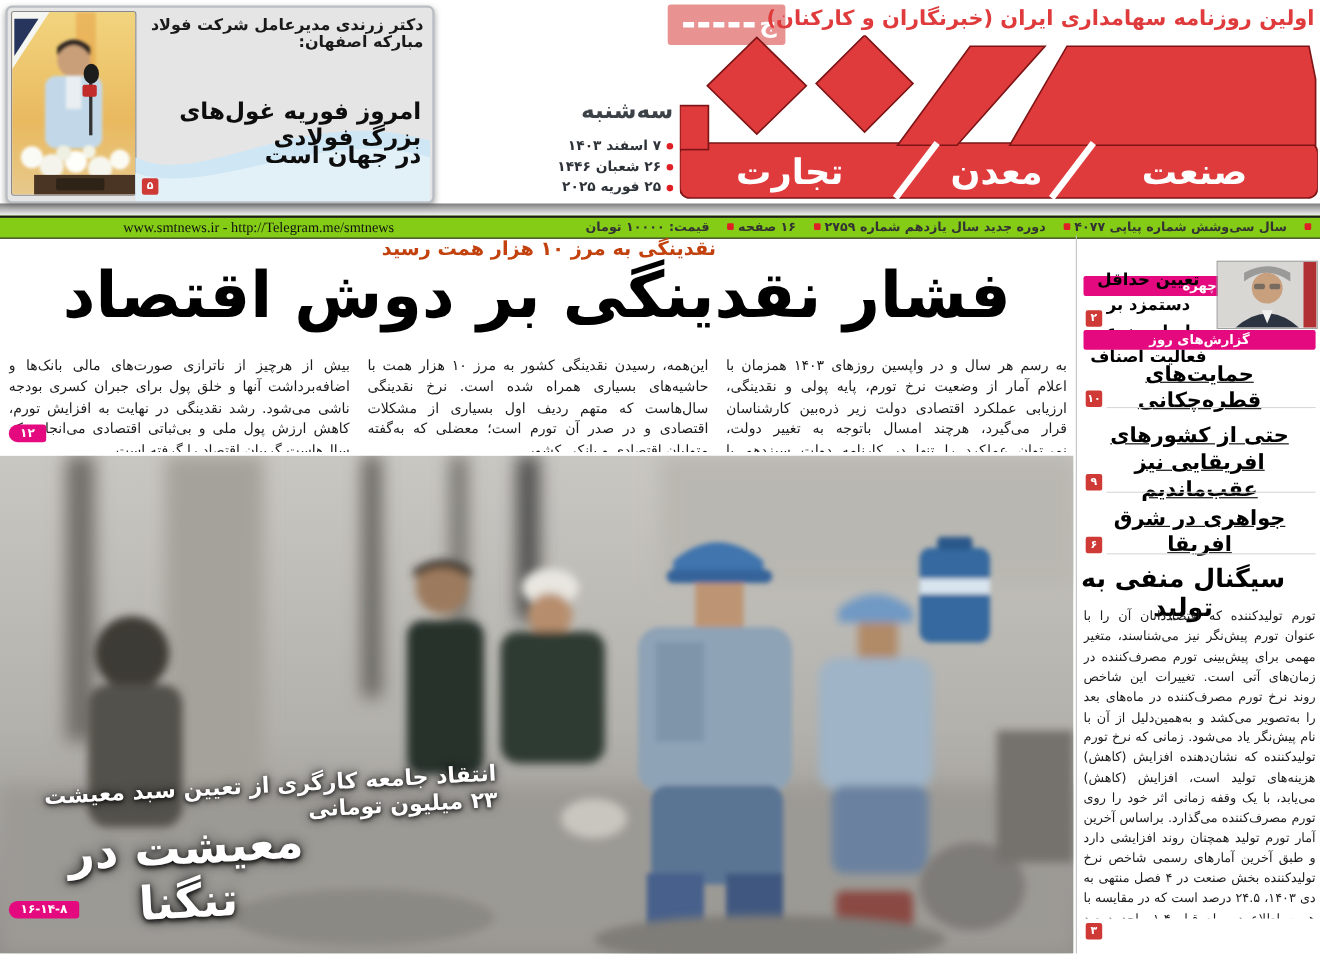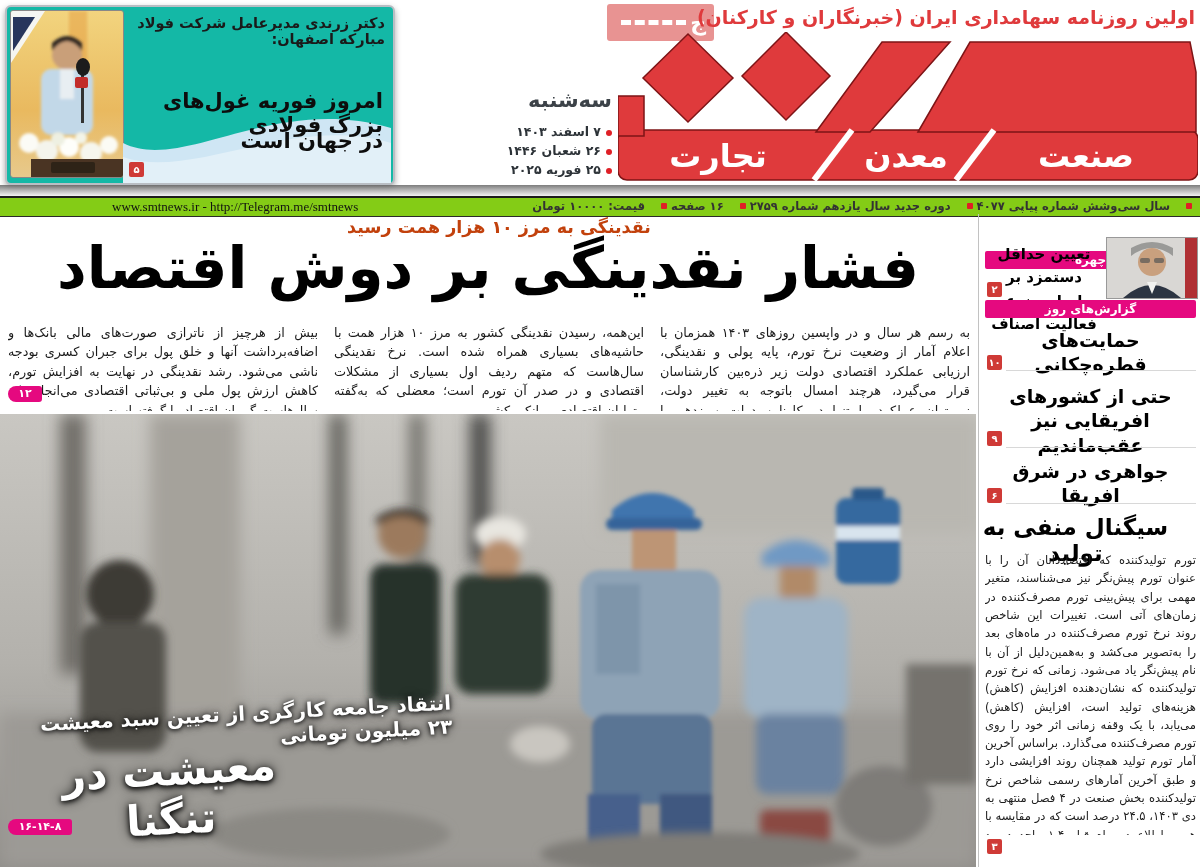--- a/index.html
+++ b/index.html
@@ -3,21 +3,21 @@
 <meta charset="utf-8">
 <style>
   html,body{margin:0;padding:0;}
   body{
     width:1200px;height:867px;position:relative;overflow:hidden;
     background:#ffffff;font-family:"DejaVu Sans",sans-serif;color:#111;
   }
   .abs{position:absolute;}
 
   
-  .tl-box{left:5px;top:5px;width:386px;height:176px;border:2px solid #b9bec4;border-radius:6px;background:#14b8a6;box-shadow:0 3px 6px rgba(0,0,0,.35);}
+  .tl-box{left:5px;top:5px;width:386px;height:176px;border:2px solid #b9bec4;border-radius:6px;background:#e5e5e5;box-shadow:0 3px 6px rgba(0,0,0,.35);}
   .tl-photo{left:3px;top:3px;width:112px;height:166px;border:1px solid #888;border-radius:3px;overflow:hidden;}
   .tl-kicker{right:8px;top:8px;left:122px;text-align:right;font-size:14.5px;font-weight:700;color:#1a1a1a;direction:rtl;}
   .tl-wave{left:116px;bottom:0;width:268px;height:110px;}
   .tl-h{right:10px;left:122px;text-align:right;direction:rtl;font-size:21px;font-weight:700;color:#0d0d0d;}
   .tl-h1{top:42px;} .tl-h2{top:82px;} .tl-h3{top:122px;}
   .badge-red{background:#cf3a36;color:#fff;font-weight:700;font-size:10px;width:15px;height:15px;line-height:15px;text-align:center;border-radius:2px;direction:ltr;}
   .tl-badge{left:122px;top:155px;}
 
   
   .date-block{left:476px;top:88px;width:136px;direction:rtl;text-align:right;}
@@ -55,21 +55,21 @@
   .photo-headline{left:20px;top:746px;width:300px;direction:rtl;text-align:center;font-size:42px;font-weight:900;color:#fff;text-shadow:0 2px 5px rgba(0,0,0,.95),0 0 12px rgba(0,0,0,.85);transform:rotate(-3deg);z-index:3;}
   .photo-badge{left:8px;top:819px;width:64px;height:16px;line-height:16px;z-index:3;}
 
   
   .v-divider{left:978px;top:214px;width:1px;height:653px;background:#c2c2c2;}
   .band{left:985px;width:211px;height:18px;background:#e5097f;color:#fff;font-size:12px;font-weight:700;text-align:center;line-height:18px;direction:rtl;border-radius:2px;}
   .band1{top:215px;margin-top:36px;} .band2{top:300px;}
   .face-title{left:985px;top:243px;width:118px;direction:rtl;text-align:center;font-size:15px;font-weight:700;line-height:1.55;color:#000;}
   .face-photo{left:1106px;top:237px;width:90px;height:60px;border:1px solid #999;overflow:hidden;}
   .face-badge{left:987px;top:282px;}
-  .rep-title{left:985px;width:211px;direction:rtl;text-align:center;font-weight:700;font-size:19px;line-height:1.28;color:#000;}
+  .rep-title{left:985px;width:211px;direction:rtl;text-align:center;font-weight:700;font-size:19px;line-height:1.28;color:#000;text-decoration:underline;}
   .rep1{top:328px;} .rep2{top:384px;} .rep3{top:459px;}
   .rep-badge1{left:987px;top:355px;} .rep-badge2{left:987px;top:431px;} .rep-badge3{left:987px;top:488px;}
   .sep{left:1006px;width:190px;height:1px;background:#d8d8d8;}
   .sep1{top:370px;} .sep2{top:447px;} .sep3{top:503px;}
   .sb-headline{left:970px;top:514px;width:211px;direction:rtl;text-align:center;font-size:23px;font-weight:900;color:#000;}
   .sb-body{left:985px;top:551px;width:211px;height:284px;direction:rtl;text-align:justify;font-size:11.6px;line-height:1.58;color:#1c1c1c;overflow:hidden;}
   .sb-badge{left:987px;top:839px;}
 </style>
 </head>
 <body>

